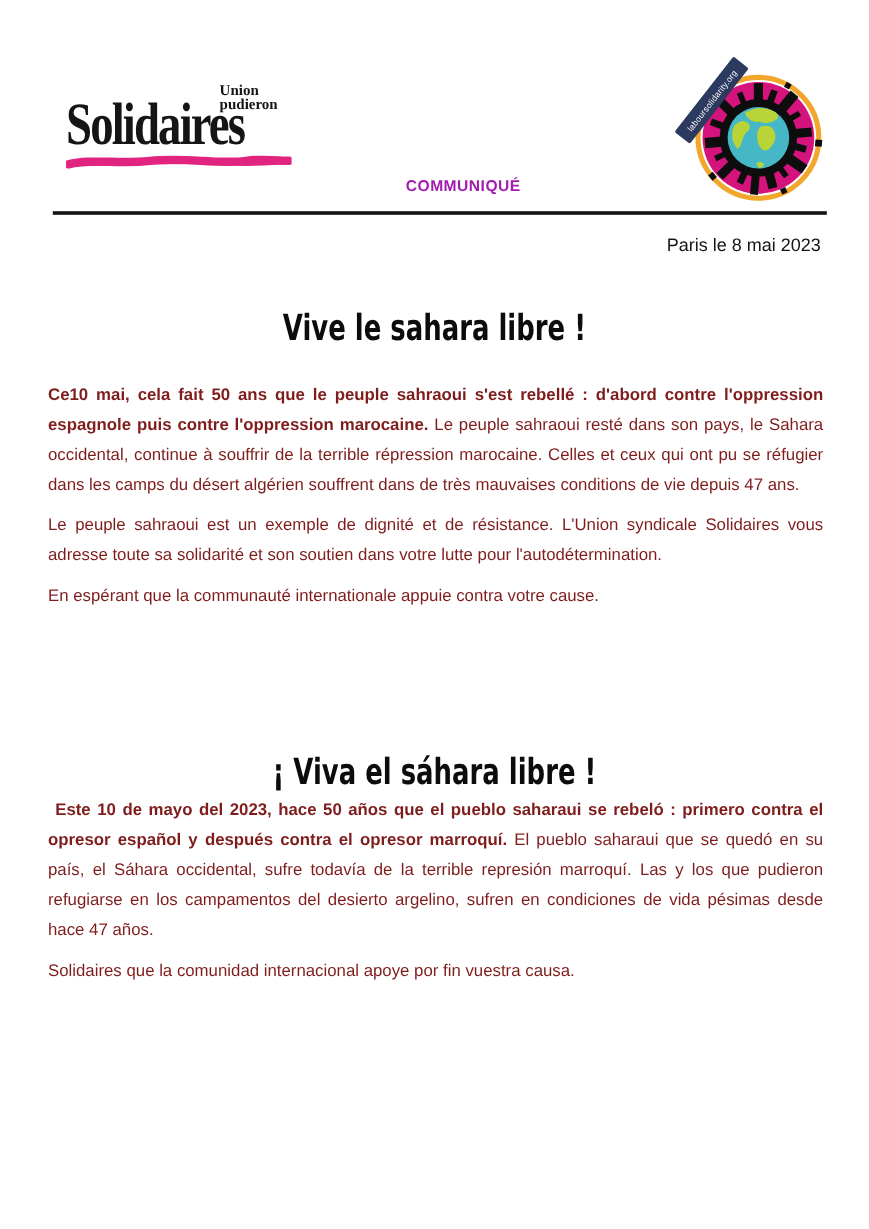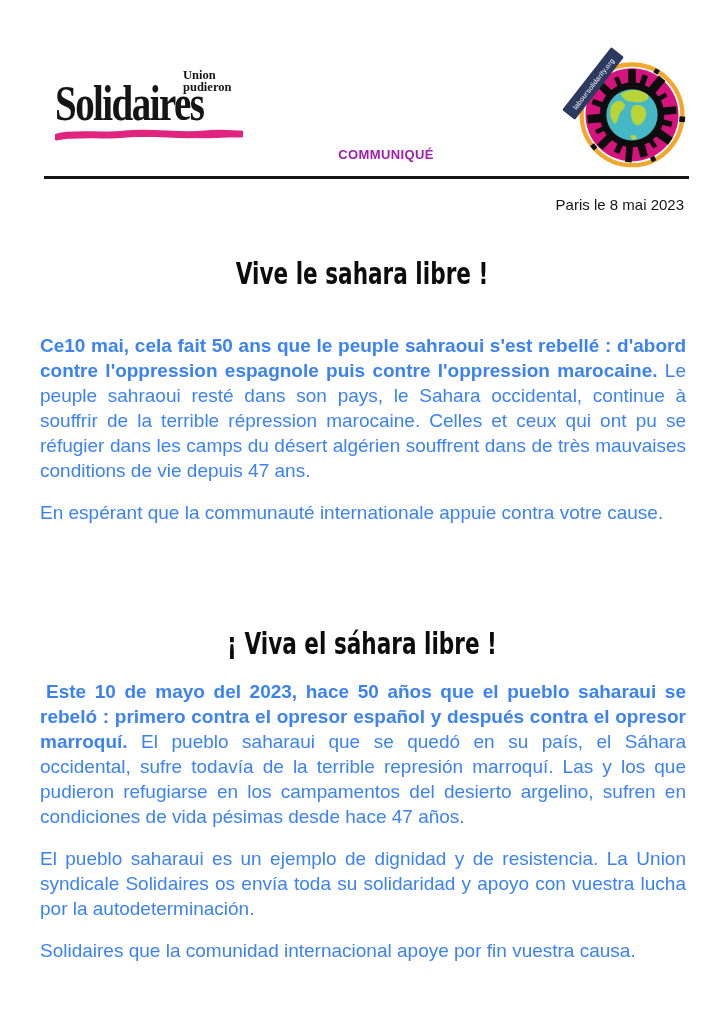--- a/index.html
+++ b/index.html
@@ -45,22 +45,22 @@
     transform:scaleX(.72); transform-origin:50% 50%; white-space:nowrap;
   }
   .title-fr { top:254px; }
   .title-es { top:624px; }
 
   
   .body-block { position:absolute; left:40px; width:646px; }
   .body-fr { top:316px; }
   .body-es { top:662px; }
   .body-block p {
-    margin:17px 0 9px 0;
-    font-size:19px; line-height:25px; color:#3b82f6;
+    margin:0 0 9px 0;
+    font-size:14px; line-height:25px; color:#7f1d1d;
     text-align:justify;
   }
   .body-block p b { font-weight:bold; }
   .indent { text-indent:6px; }
 </style>
 </head>
 <body>
 
 <div class="page">
 
@@ -124,23 +124,23 @@
     </svg>
   </div>
 
   <div class="kicker">COMMUNIQUÉ</div>
   <div class="header-rule"></div>
   <div class="date-line">Paris le 8 mai 2023</div>
 
   <div class="big-title title-fr">Vive le sahara libre !</div>
   <div class="body-block body-fr">
     <p><b>Ce10 mai, cela fait 50 ans que le peuple sahraoui s'est rebellé : d'abord contre l'oppression espagnole puis contre l'oppression marocaine.</b><span> Le peuple sahraoui resté dans son pays, le Sahara occidental, continue à souffrir de la terrible répression marocaine. Celles et ceux qui ont pu se réfugier dans les camps du désert algérien souffrent dans de très mauvaises conditions de vie depuis 47 ans.</span></p>
+    <p>Le peuple sahraoui est un exemple de dignité et de résistance. L'Union syndicale Solidaires vous adresse toute sa solidarité et son soutien dans votre lutte pour l'autodétermination.</p>
     <p>En espérant que la communauté internationale appuie contra votre cause.</p>
   </div>
 
   <div class="big-title title-es">¡ Viva el sáhara libre !</div>
   <div class="body-block body-es">
     <p class="indent"><b>Este 10 de mayo del 2023, hace 50 años que el pueblo saharaui se rebeló : primero contra el opresor español y después contra el opresor marroquí.</b><span> El pueblo saharaui que se quedó en su país, el Sáhara occidental, sufre todavía de la terrible represión marroquí. Las y los que pudieron refugiarse en los campamentos del desierto argelino, sufren en condiciones de vida pésimas desde hace 47 años.</span></p>
-    <p>El pueblo saharaui es un ejemplo de dignidad y de resistencia. La Union syndicale Solidaires os envía toda su solidaridad y apoyo con vuestra lucha por la autodeterminación.</p>
     <p>Solidaires que la comunidad internacional apoye por fin vuestra causa.</p>
   </div>
 
 </div>
 
 </body></html>

